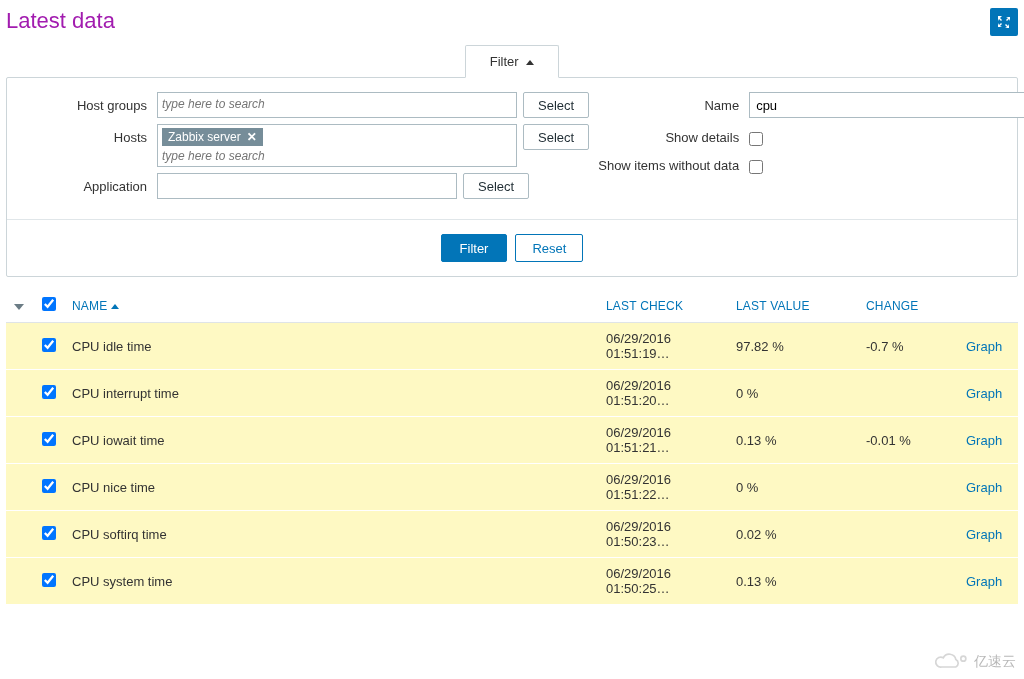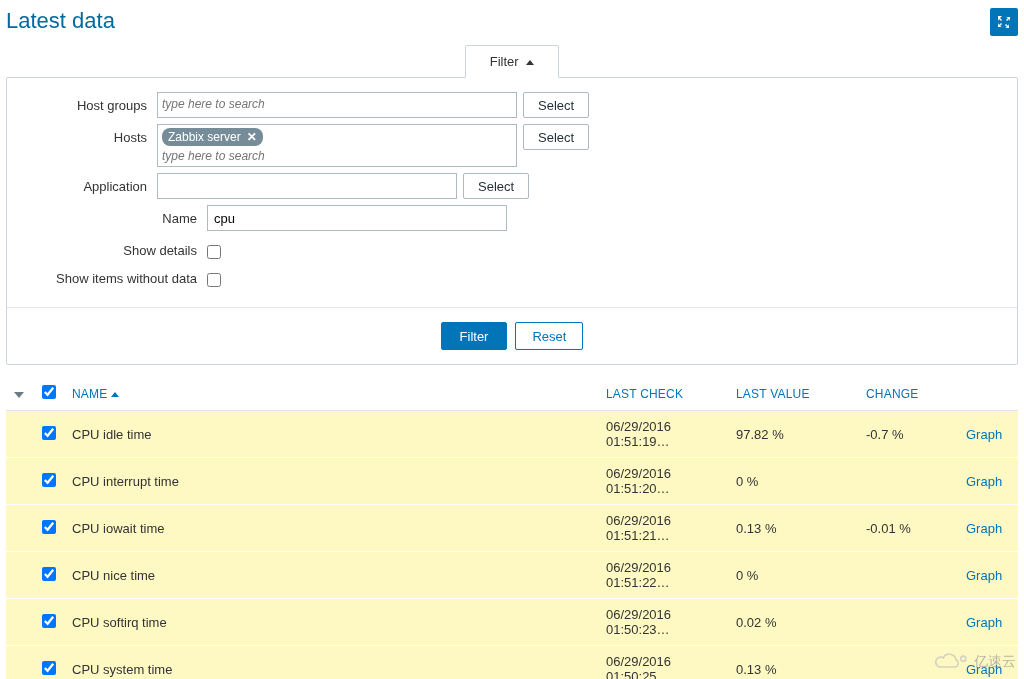--- a/index.html
+++ b/index.html
@@ -1,36 +1,36 @@
 <!DOCTYPE html>
 <html><head>
 <meta charset="utf-8">
 <style>
 * { box-sizing: border-box; margin: 0; padding: 0; }
 body { font-family: Arial, Helvetica, sans-serif; font-size: 13px; color: #1f2c33; background: #fff; width: 1024px; }
 .page-header { display: flex; justify-content: space-between; align-items: flex-start; padding: 8px 6px 4px 6px; }
-.page-title { font-size: 22px; font-weight: 400; color: #0369a1; }
+.page-title { font-size: 22px; font-weight: 400; color: #a21caf; }
 .expand-btn { width: 28px; height: 28px; background: #0275b8; border-radius: 2px; display: flex; align-items: center; justify-content: center; cursor: pointer; }
 .expand-btn svg { width: 16px; height: 16px; fill: #fff; }
 
 .filter-container { margin: 4px 6px 0 6px; }
 .filter-tab-row { display: flex; justify-content: center; position: relative; top: 1px; z-index: 2; }
 .filter-tab { background: #fff; border: 1px solid #ccd5d9; border-bottom: 1px solid #fff; padding: 8px 24px; font-size: 13px; color: #333; cursor: pointer; border-radius: 2px 2px 0 0; }
 .filter-body { border: 1px solid #ccd5d9; background: #fff; border-radius: 2px; padding: 14px 0 14px 0; }
-.filter-form { padding: 0 40px 14px 40px; border-bottom: 1px solid #e0e6e9; margin-bottom: 14px; display: flex; flex-direction: column; }
+.filter-form { padding: 0 40px 14px 40px; border-bottom: 1px solid #e0e6e9; margin-bottom: 14px; display: flex; }
 .col-left { flex: 1; }
 .col-right { flex: 1; }
 .form-row { display: flex; align-items: flex-start; margin-bottom: 6px; }
 .form-label { width: 110px; text-align: right; padding-right: 10px; padding-top: 6px; color: #333; }
 .form-label-r { width: 160px; text-align: right; padding-right: 10px; padding-top: 6px; color: #333; }
 .multiselect { border: 1px solid #acbbc2; background: #fff; min-height: 26px; width: 360px; padding: 3px 4px; }
 .multiselect input { border: none; outline: none; width: 100%; font-size: 12px; color: #888; font-style: italic; }
 .text-input { border: 1px solid #acbbc2; height: 26px; width: 300px; padding: 0 6px; font-size: 13px; }
 .btn-select { border: 1px solid #acbbc2; background: #fff; color: #1f2c33; height: 26px; padding: 0 14px; margin-left: 6px; cursor: pointer; font-size: 13px; border-radius: 2px; }
-.tag { display: inline-flex; align-items: center; background: #768d99; color: #fff; font-size: 12px; padding: 2px 6px; border-radius: 8px; margin-bottom: 2px; }
+.tag { display: inline-flex; align-items: center; background: #768d99; color: #fff; font-size: 12px; padding: 2px 6px; border-radius: 0; margin-bottom: 2px; }
 .tag-x { margin-left: 6px; cursor: pointer; font-weight: bold; }
 .checkbox-ctl { margin-top: 8px; }
 
 .btn-row { display: flex; justify-content: center; gap: 8px; }
 .btn-primary { background: #0275b8; color: #fff; border: 1px solid #0275b8; height: 28px; padding: 0 18px; font-size: 13px; cursor: pointer; border-radius: 2px; }
 .btn-secondary { background: #fff; color: #0275b8; border: 1px solid #0275b8; height: 28px; padding: 0 16px; font-size: 13px; cursor: pointer; border-radius: 2px; }
 
 .data-table { width: calc(100% - 12px); margin: 12px 6px 0 6px; border-collapse: collapse; }
 .data-table th { text-align: left; font-weight: 400; color: #0275b8; padding: 8px 8px; border-bottom: 1px solid #dfe4e7; font-size: 12px; letter-spacing: 0.2px; }
 .data-table th.sorted { }

